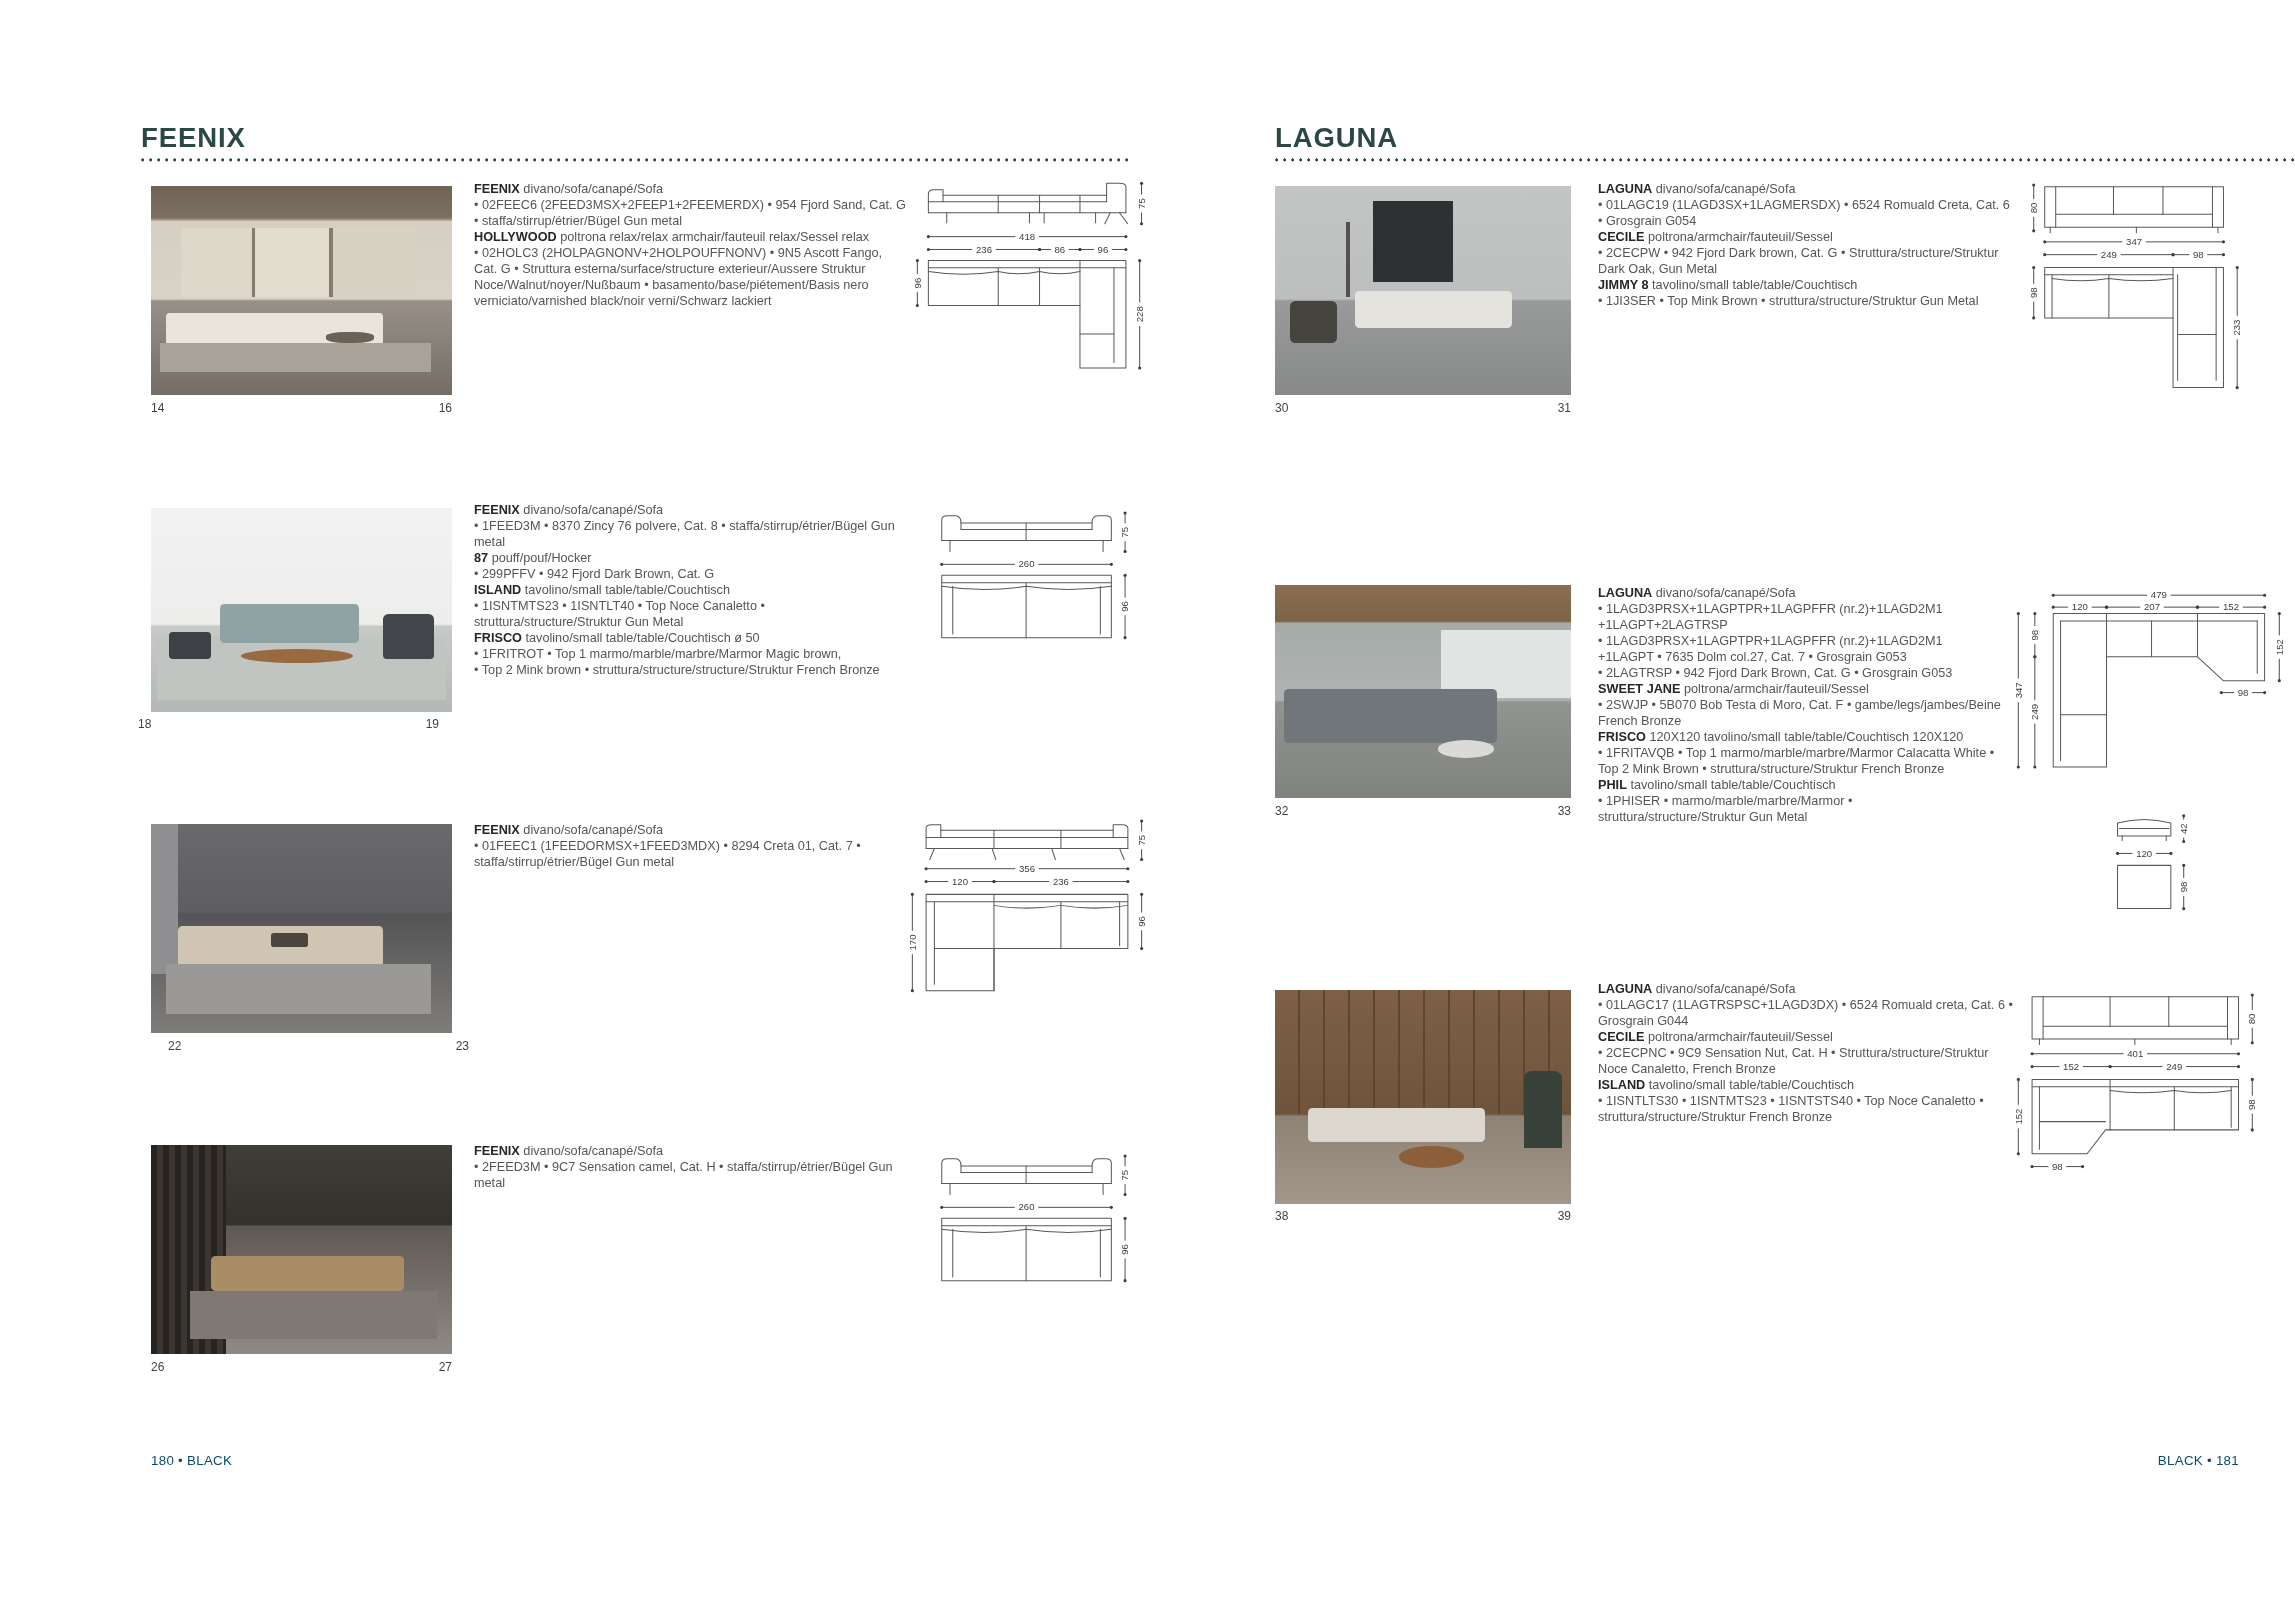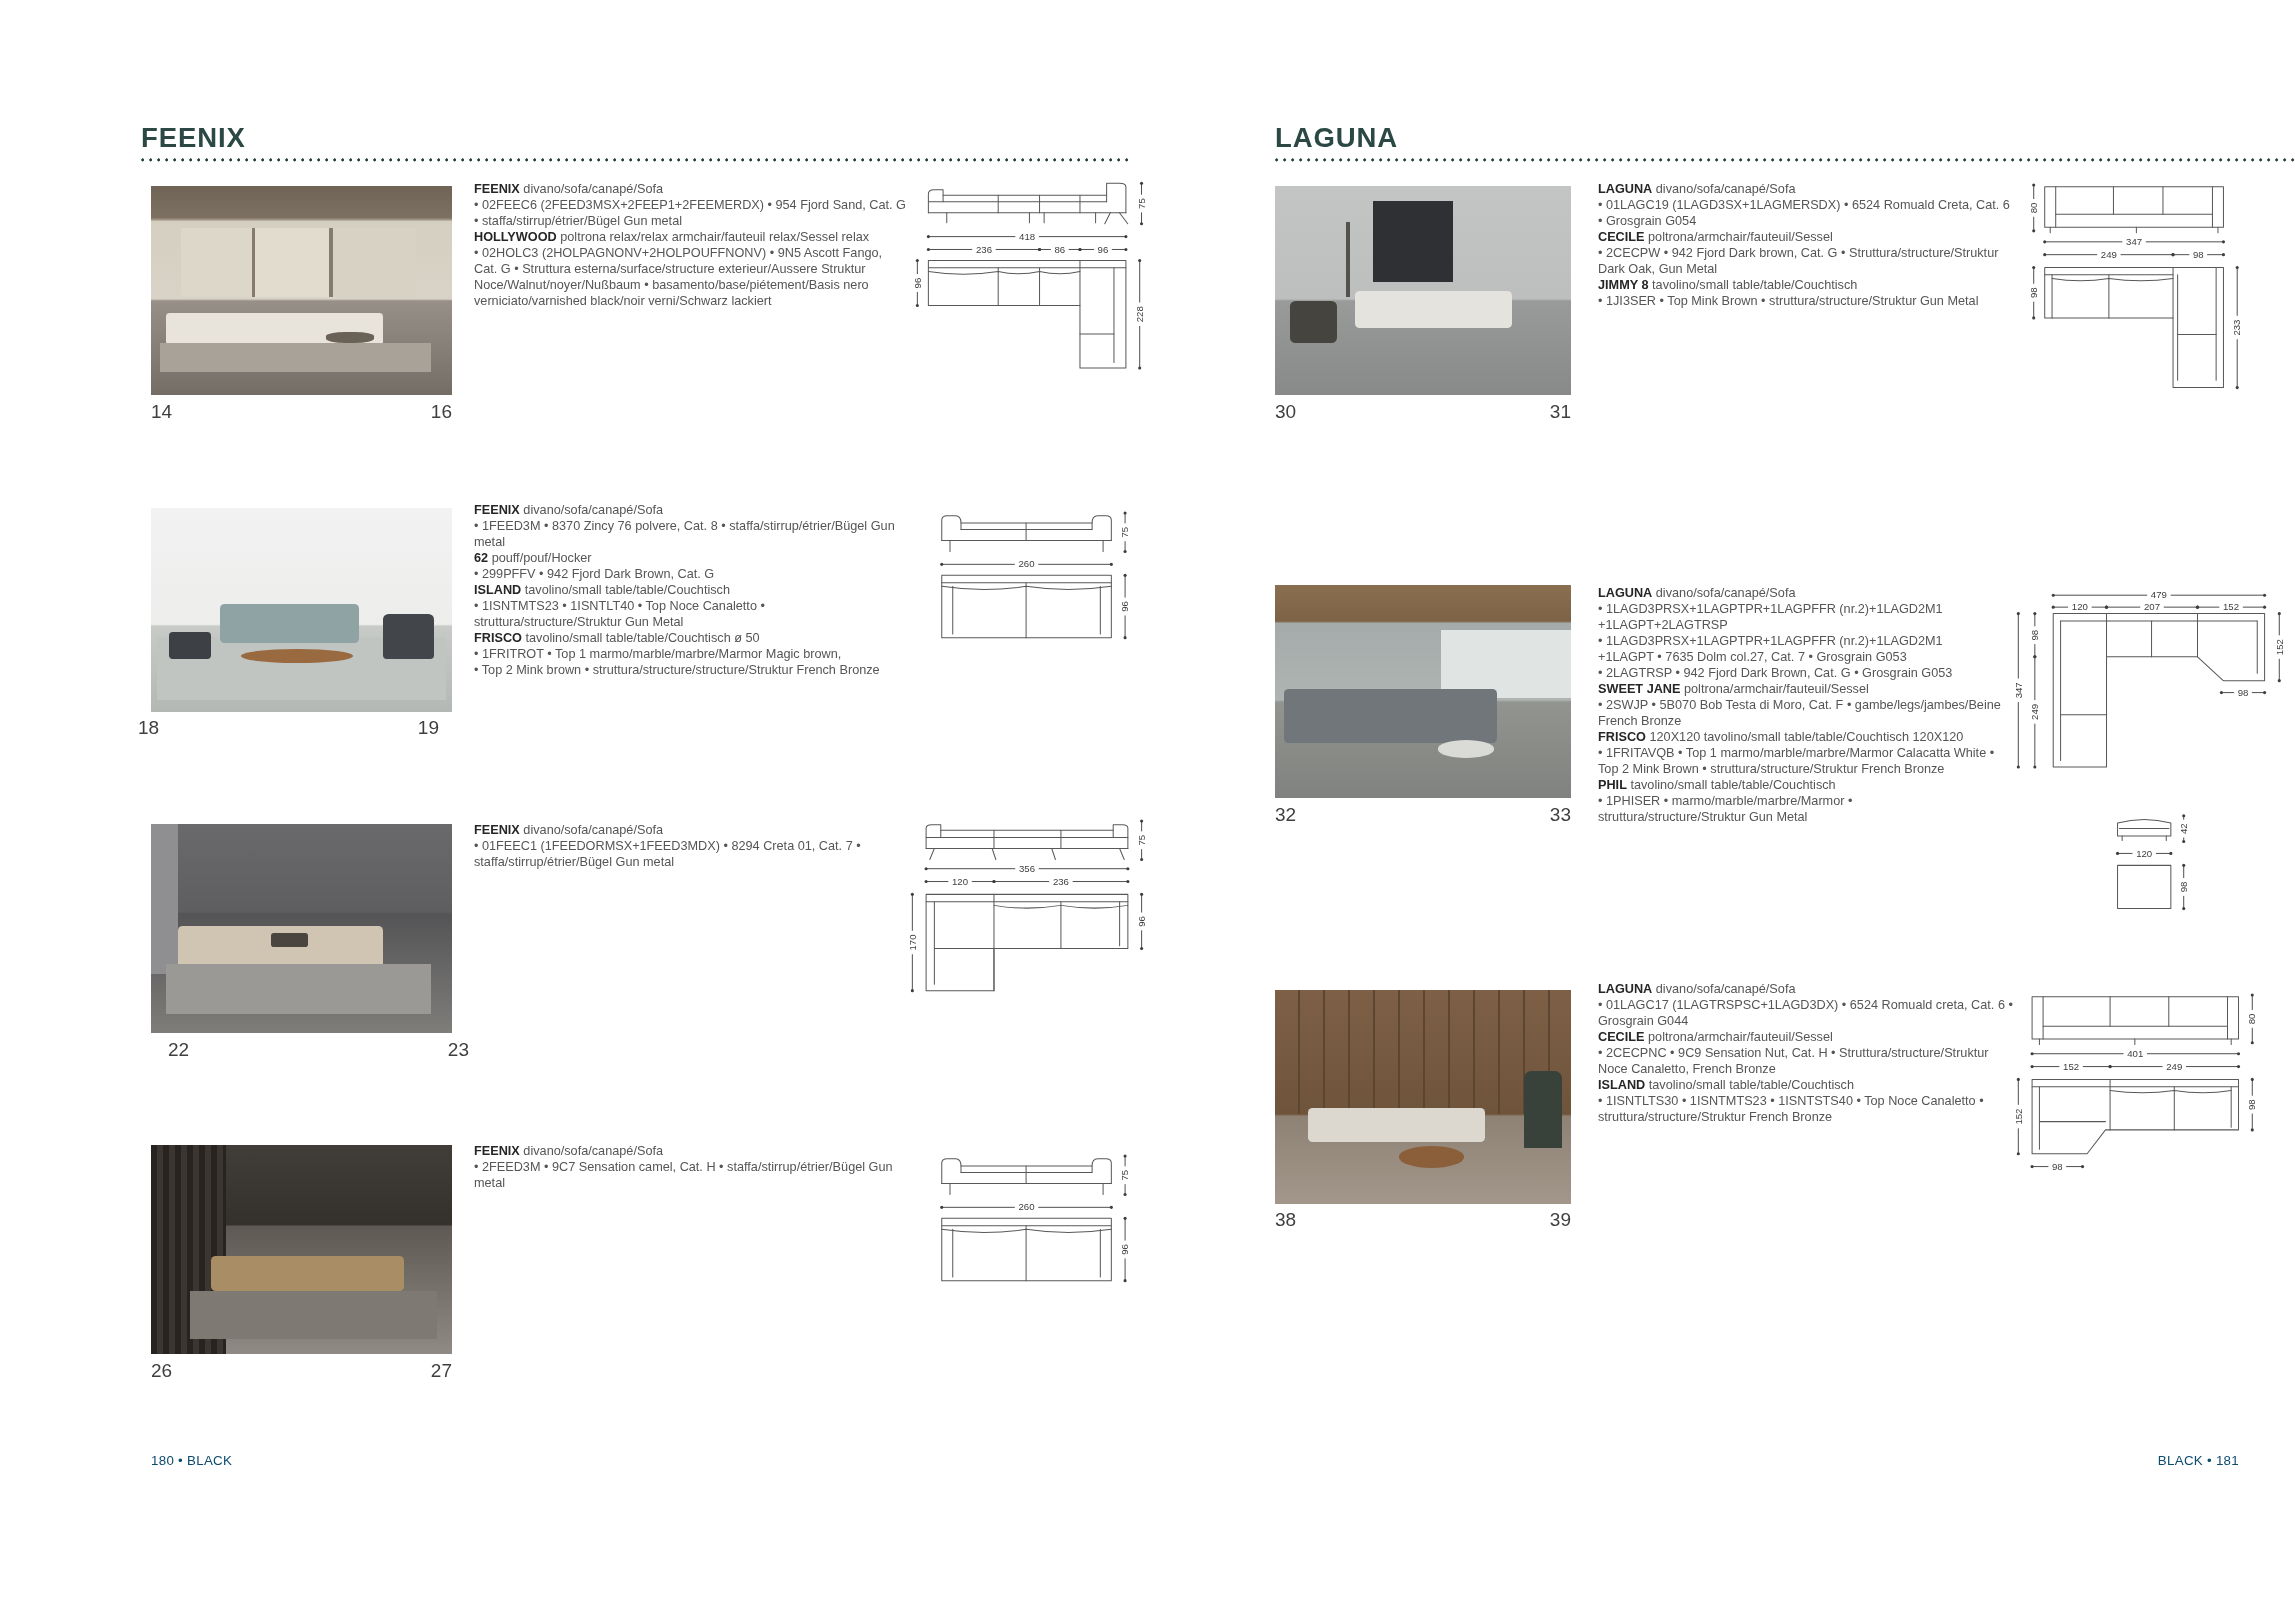--- a/index.html
+++ b/index.html
@@ -1,21 +1,21 @@
 <!DOCTYPE html>
 <html style="font-size:14.7px"><head>
 <meta charset="utf-8">
 <style>
   html,body{margin:0;padding:0;background:#ffffff;}
   .canvas{position:relative;width:2296px;height:1602px;background:#fff;font-family:"Liberation Sans",sans-serif;overflow:hidden;margin-left:44px;}
   .page-title{position:absolute;font-size:27.5px;font-weight:700;letter-spacing:0.9px;color:#2b4844;}
   .rule{position:absolute;height:3.7px;background-image:radial-gradient(circle at 1.8px 1.8px,#2b4844 1.3px,transparent 1.6px);background-size:8px 3.7px;background-repeat:repeat-x;}
   .photo{position:absolute;overflow:hidden;background:#ddd;}
   .ph{position:absolute;}
-  .caption{position:absolute;display:flex;justify-content:space-between;font-size:19px;color:#3f3f3f;}
+  .caption{position:absolute;display:flex;justify-content:space-between;font-size:12px;color:#3f3f3f;}
   .desc{position:absolute;font-size:12.7px;line-height:16px;color:#555;white-space:pre-wrap;}
   .desc b{color:#262626;font-weight:700;}
   .drawing{position:absolute;}
   .dl{stroke:#3e3e3e;stroke-width:1;}
   .dd{fill:#3e3e3e;}
   .dt{font-family:"Liberation Sans",sans-serif;font-size:10.5px;fill:#3e3e3e;text-anchor:middle;}
   .art{fill:none;stroke:#585858;stroke-width:1.1;stroke-linejoin:round;stroke-linecap:round;}
   .footer{position:absolute;font-size:13.3px;color:#0c4a6e;letter-spacing:0.3px;}
 
   .p1{background:linear-gradient(180deg,#6f6456 0%,#7b7061 15%,#9a8f7d 16%,#d5cfc2 17%,#d9d3c7 54%,#989088 55%,#837d75 80%,#736d66 100%);}
@@ -151,21 +151,21 @@
       <div class="ph c"></div>
       <div class="ph d"></div>
       <div class="ph e"></div>
   </div>
   <div class="caption" style="left:94px;top:717px;width:301px">
     <span>18</span>
       <span>19</span>
   </div>
   <div class="desc" style="left:430px;top:502px;width:432px"><b>FEENIX</b><span> divano/sofa/canapé/Sofa
 </span><span>• 1FEED3M • 8370 Zincy 76 polvere, Cat. 8 • staffa/stirrup/étrier/Bügel Gun metal
-</span><b>62</b><span> pouff/pouf/Hocker
+</span><b>87</b><span> pouff/pouf/Hocker
 </span><span>• 299PFFV • 942 Fjord Dark Brown, Cat. G
 </span><b>ISLAND</b><span> tavolino/small table/table/Couchtisch
 </span><span>• 1ISNTMTS23 • 1ISNTLT40 • Top Noce Canaletto • struttura/structure/Struktur Gun Metal
 </span><b>FRISCO</b><span> tavolino/small table/table/Couchtisch ø 50
 </span><span>• 1FRITROT • Top 1 marmo/marble/marbre/Marmor Magic brown,
 • Top 2 Mink brown • struttura/structure/structure/Struktur French Bronze</span></div>
   <svg class="drawing" style="left:884px;top:500px" width="275" height="158" viewBox="0 0 300 172">
     <g class="art">
       <path d="M15,44 H200"></path>
       <path d="M15,44 V22 Q15,17 21,17 H30 Q36,17 36,25 V32"></path>

